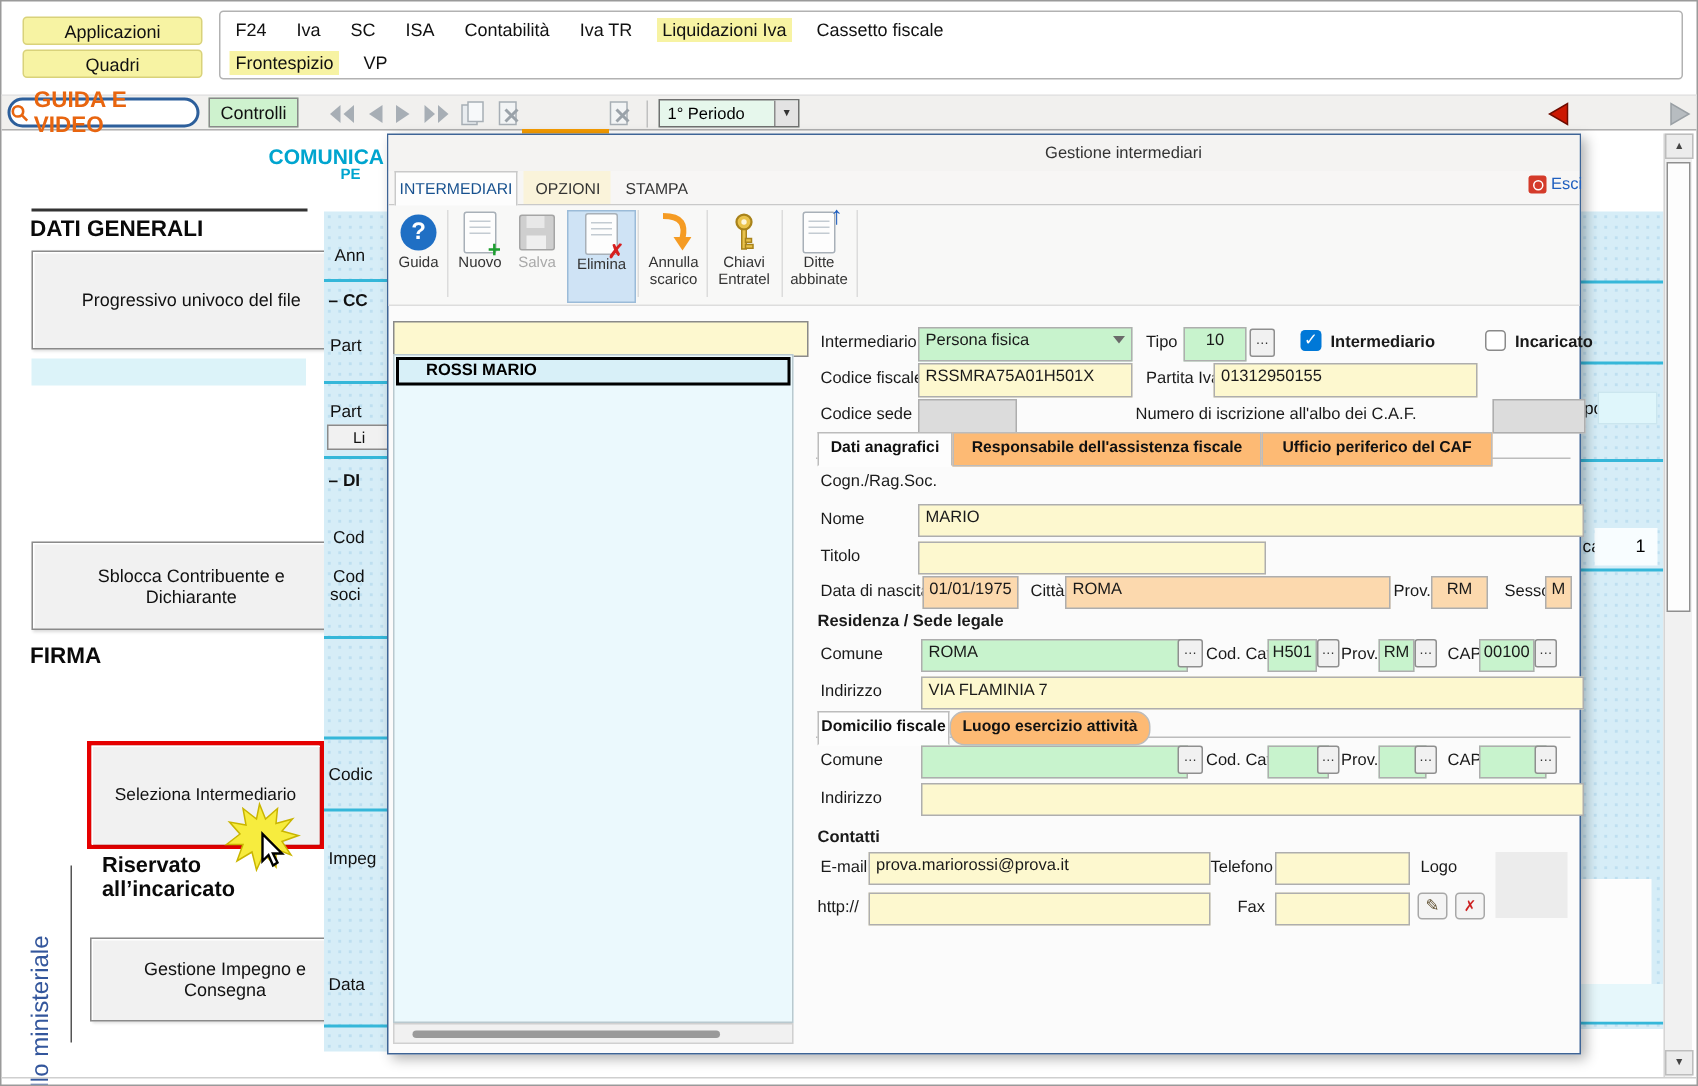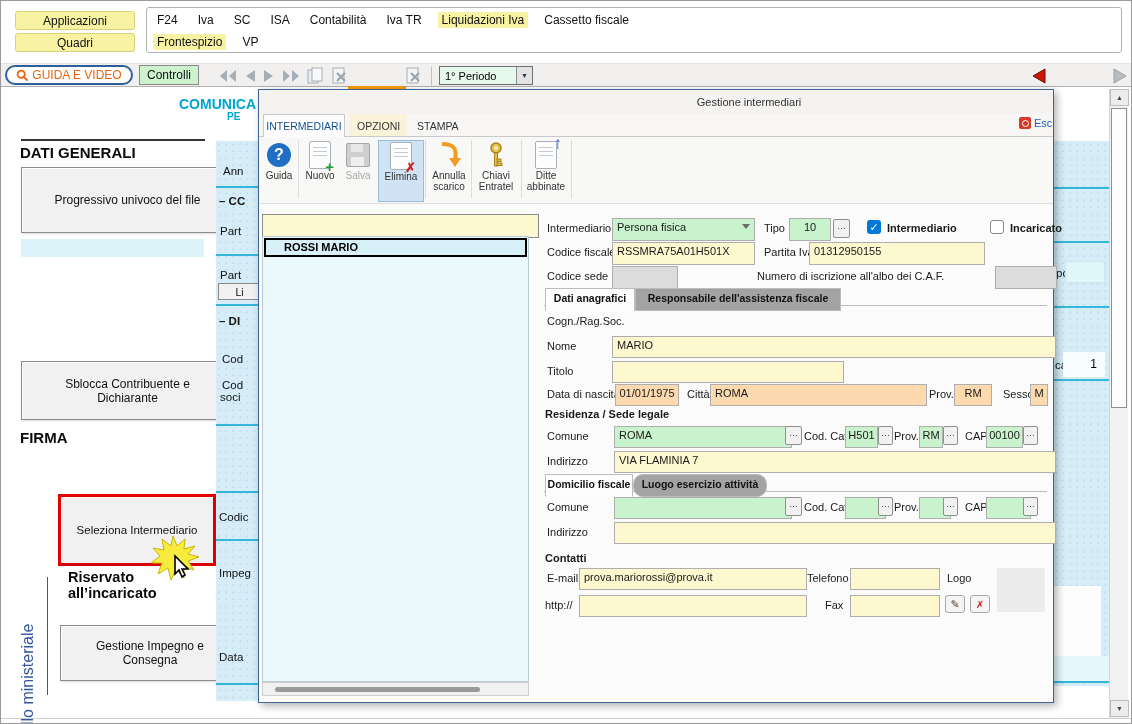--- a/index.html
+++ b/index.html
@@ -32,21 +32,21 @@
   .dialog{position:absolute;left:257px;top:88px;width:794px;height:612px;background:#fbfbfb;
           border:1px solid #3e6496;box-shadow:3px 3px 8px rgba(0,0,0,.3);}
   .dtab-active{position:absolute;background:#fdfdfd;border:1px solid #c9c9c9;border-bottom:none;
                font-size:10.5px;color:#17518f;text-align:center;padding-top:5px;}
   .dtab{position:absolute;font-size:10.5px;color:#333;}
   .dbtn{position:absolute;top:50px;height:60px;display:flex;flex-direction:column;align-items:center;
         font-size:10px;color:#333;text-align:center;line-height:11px;}
   .dbtn .ic{height:30px;display:flex;align-items:center;justify-content:center;}
   .vsep{position:absolute;top:50px;width:1px;height:58px;background:#dcdcdc;}
   .ftab{position:absolute;height:18px;font-size:10.5px;font-weight:bold;color:#111;
-        text-align:center;padding-top:3px;border:1px solid #bcbcbc;background:#a3a3a3;}
+        text-align:center;padding-top:3px;border:1px solid #bcbcbc;background:#fdba74;}
   .ftab.on{background:#fdfdfd;border-bottom:1px solid #fdfdfd;}
   .chk{position:absolute;width:14px;height:14px;border-radius:3px;box-sizing:border-box;}
   .icon-page{width:20px;height:26px;background:#fdfdfd;border:1px solid #a8b0b8;border-radius:2px;position:relative;}
   .icon-page i{position:absolute;left:3px;right:3px;height:1px;background:#c3cbd2;}
   .badge{position:absolute;font-weight:bold;font-style:normal;}
 </style>
 </head>
 <body>
 
 <div class="screen">
@@ -70,21 +70,21 @@
       <span class="menu-item">VP</span>
     </div>
   </div>
 
   <div class="abs" style="left:0;top:62px;width:1132px;height:24px;background:#f1f0ee;border-top:1px solid #e3e3e3;border-bottom:1px solid #b0b0b0;">
     <div class="abs" style="left:4px;top:1px;width:128px;height:20px;background:#fff;border:2px solid #2d5f9b;border-radius:11px;display:flex;align-items:center;justify-content:center;gap:3px;">
       <svg width="13" height="13" viewBox="0 0 13 13">
         <circle cx="5.2" cy="5.2" r="3.6" fill="none" stroke="#e8650f" stroke-width="1.8"></circle>
         <line x1="8" y1="8" x2="11.6" y2="11.6" stroke="#e8650f" stroke-width="1.8"></line>
       </svg>
-      <span style="font-size:12px;font-weight:normal;color:#e8650f;text-align:center;">GUIDA E VIDEO</span>
+      <span style="font-size:15px;font-weight:bold;color:#e8650f;">GUIDA E VIDEO</span>
     </div>
     <div class="abs" style="left:138px;top:1px;width:60px;height:20px;background:#cef2ce;border:1px solid #8a8a8a;display:flex;align-items:center;justify-content:center;font-size:12px;color:#111;">Controlli</div>
 
     <div class="abs" style="left:218px;top:3px;display:flex;gap:7px;align-items:center;">
       <svg width="18" height="16" viewBox="0 0 18 16">
         <polygon points="8,2 8,14 1,8" fill="#a7aeb5"></polygon>
           <polygon points="17,2 17,14 10,8" fill="#a7aeb5"></polygon>
         </svg>
       <svg width="12" height="16" viewBox="0 0 12 16">
         <polygon points="11,2 11,14 2,8" fill="#a7aeb5"></polygon>
@@ -322,20 +322,21 @@
     <div class="fld y" style="left:550px;top:152px;width:166px;height:19px;">01312950155</div>
 
     <div class="lbl" style="left:288px;top:180px;">Codice sede</div>
     <div class="fld gy" style="left:353px;top:176px;width:56px;height:19px;"></div>
     <div class="lbl" style="left:498px;top:180px;">Numero di iscrizione all'albo dei C.A.F.</div>
     <div class="fld gy" style="left:736px;top:176px;width:52px;height:19px;"></div>
 
     <div class="abs" style="left:285px;top:198px;width:503px;height:18px;border-bottom:1px solid #bcbcbc;"></div>
     <div class="ftab on" style="left:286px;top:198px;width:88px;">Dati anagrafici</div>
     <div class="ftab" style="left:376px;top:198px;width:204px;">Responsabile dell'assistenza fiscale</div>
+    <div class="ftab" style="left:582px;top:198px;width:152px;">Ufficio periferico del CAF</div>
 
     <div class="lbl" style="left:288px;top:225px;">Cogn./Rag.Soc.</div>
 
     <div class="lbl" style="left:288px;top:250px;">Nome</div>
     <div class="fld y" style="left:353px;top:246px;width:434px;height:18px;">MARIO</div>
 
     <div class="lbl" style="left:288px;top:275px;">Titolo</div>
     <div class="fld y" style="left:353px;top:271px;width:222px;height:18px;"></div>
 
     <div class="lbl" style="left:288px;top:298px;">Data di nascita</div>

